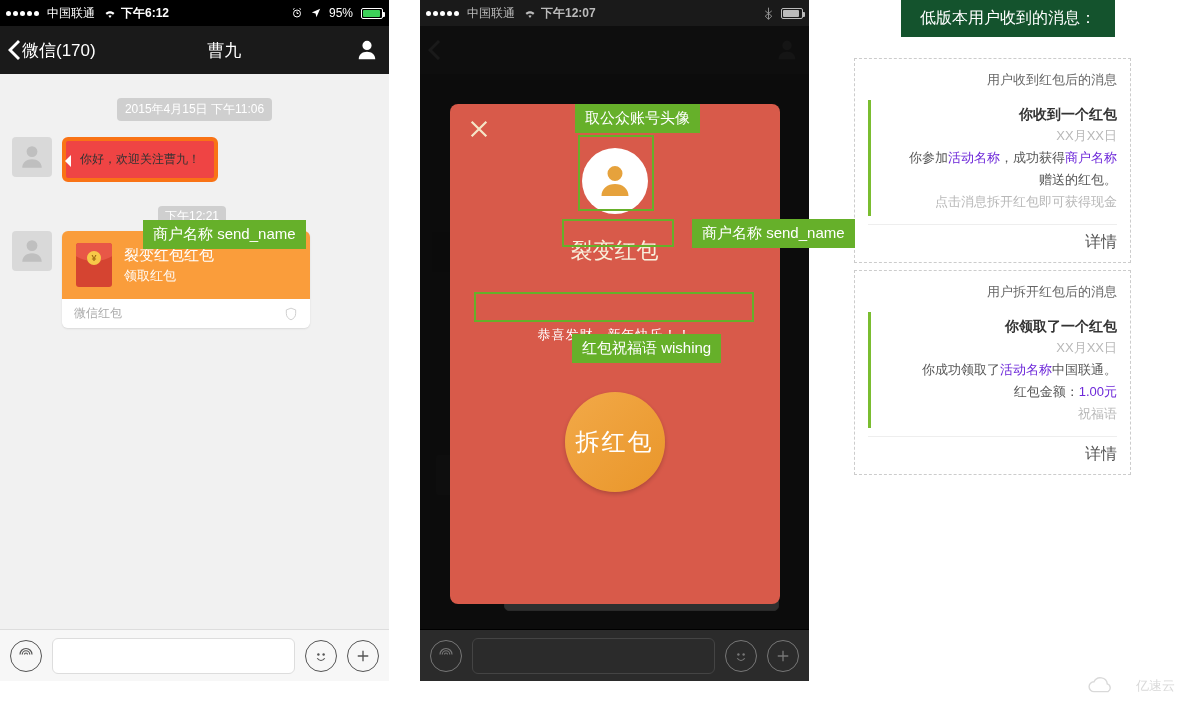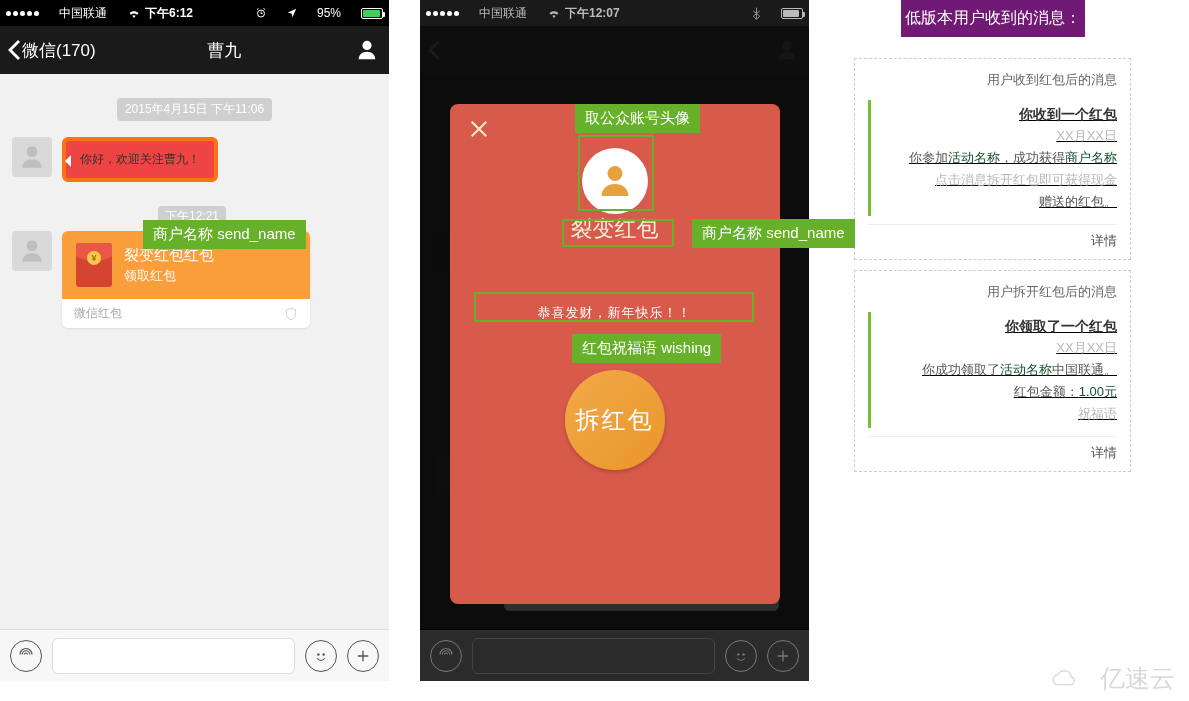--- a/index.html
+++ b/index.html
@@ -28,21 +28,21 @@
     height: 26px;
     background: #000;
     color: #fff;
     font-size: 12px;
     display: flex;
     align-items: center;
     padding: 0 6px;
     gap: 4px;
   }
   .status-bar.dark { background: #1a1a1a; color: #bbb; }
-  .sb-left, .sb-right { display: flex; align-items: center; gap: 20px; justify-content: space-between; }
+  .sb-left, .sb-right { display: flex; align-items: center; gap: 8px; justify-content: space-between; }
   .sb-center { flex: 1; text-align: left; font-weight: 600; }
   .dots { display: flex; gap: 2px; }
   .dot { width: 5px; height: 5px; border-radius: 50%; background: #fff; }
   .battery {
     width: 22px; height: 11px; border: 1px solid #fff; border-radius: 2px; position: relative;
     display: flex; align-items: center; padding: 1px;
   }
   .battery::after {
     content: ""; position: absolute; right: -3px; top: 3px; width: 2px; height: 5px; background: #fff; border-radius: 0 1px 1px 0;
   }
@@ -176,21 +176,21 @@
     position: absolute; top: 14px; left: 18px;
     width: 22px; height: 22px;
   }
   .packet-close svg { width: 22px; height: 22px; stroke: #f5e6c8; stroke-width: 2.4; }
   .packet-avatar {
     width: 66px; height: 66px; margin: 0 auto;
     background: #fff; border-radius: 50%;
     display: flex; align-items: center; justify-content: center;
   }
   .packet-avatar svg { width: 36px; height: 36px; fill: #e6a23c; }
-  .packet-name { font-size: 22px; color: #f8efdc; }
+  .packet-name { margin-top: 22px; font-size: 22px; color: #f8efdc; }
   .packet-wish { margin-top: 60px; font-size: 13px; color: #ffffff; letter-spacing: 1px; }
   .packet-open {
     width: 100px; height: 100px; border-radius: 50%;
     background: linear-gradient(135deg,#f2a948,#e9962a);
     color: #fff; font-size: 24px; letter-spacing: 2px;
     display: flex; align-items: center; justify-content: center;
     margin: 48px auto 0;
     box-shadow: 0 2px 4px rgba(0,0,0,.2);
   }
   .packet-curve {
@@ -228,41 +228,41 @@
   .ann-box {
     position: absolute;
     border: 2.5px solid #66b02a;
     z-index: 99;
     pointer-events: none;
   }
 
   
   .side-title {
     position: absolute; top: 0; left: 901px;
-    background: #701a75; color: #fff;
-    padding: 8px 4px; font-size: 16px;
+    background: #14532d; color: #fff;
+    padding: 8px 19px; font-size: 16px;
   }
   .card {
     position: absolute; left: 854px; width: 277px;
     border: 1px dashed #ccc; background: #fff;
     padding: 12px 13px 9px;
     text-align: right;
   }
   .card-head { color: #666; font-size: 13px; margin-bottom: 11px; }
-  .card-body { border-left: 3px solid #7abd30; padding: 3px 0 3px 10px; text-decoration: underline; }
+  .card-body { border-left: 3px solid #7abd30; padding: 3px 0 3px 10px; }
   .card-line { font-size: 13px; color: #555; line-height: 22px; }
-  .card-line .g { color: #14532d; }
+  .card-line .g { color: #6d28d9; }
   .card-line.hint { color: #b8b8b8; }
   .card-title { font-weight: 700; font-size: 14px; color: #333; }
-  .card-details { font-size: 13px; color: #555; margin-top: 8px; padding-top: 7px; border-top: 1px solid #eee; padding-left:10px; }
+  .card-details { font-size: 16px; color: #555; margin-top: 8px; padding-top: 7px; border-top: 1px solid #eee; padding-left:10px; }
 
   
   .wm {
     position: absolute; right: 14px; bottom: 6px;
-    color: #d9d9d9; font-size: 25px; display: flex; align-items: center; gap: 21px;
+    color: #d9d9d9; font-size: 13px; display: flex; align-items: center; gap: 21px;
     font-weight: 500;
   }
   .wm svg { width: 28px; height: 18px; fill: none; stroke: #d9d9d9; stroke-width: 2; }
 </style>
 </head>
 <body>
 
 <div class="phone" style="top:0; left:0;">
   <div class="status-bar">
     <div class="sb-left">
@@ -475,22 +475,22 @@
 <div class="side-title">低版本用户收到的消息：</div>
 
 <div class="card" style="top:58px;">
   <div class="card-head">用户收到红包后的消息</div>
   <div class="card-body">
     <div class="card-line card-title">你收到一个红包</div>
     <div class="card-line hint">XX月XX日</div>
     <div class="card-line">
       <span>你参加</span><span class="g">活动名称</span><span>，成功获得</span><span class="g">商户名称</span>
     </div>
+    <div class="card-line">赠送的红包。</div>
     <div class="card-line hint">点击消息拆开红包即可获得现金</div>
-    <div class="card-line">赠送的红包。</div>
   </div>
   <div class="card-details">详情</div>
 </div>
 
 <div class="card" style="top:270px;">
   <div class="card-head">用户拆开红包后的消息</div>
   <div class="card-body">
     <div class="card-line card-title">你领取了一个红包</div>
     <div class="card-line hint">XX月XX日</div>
     <div class="card-line">

